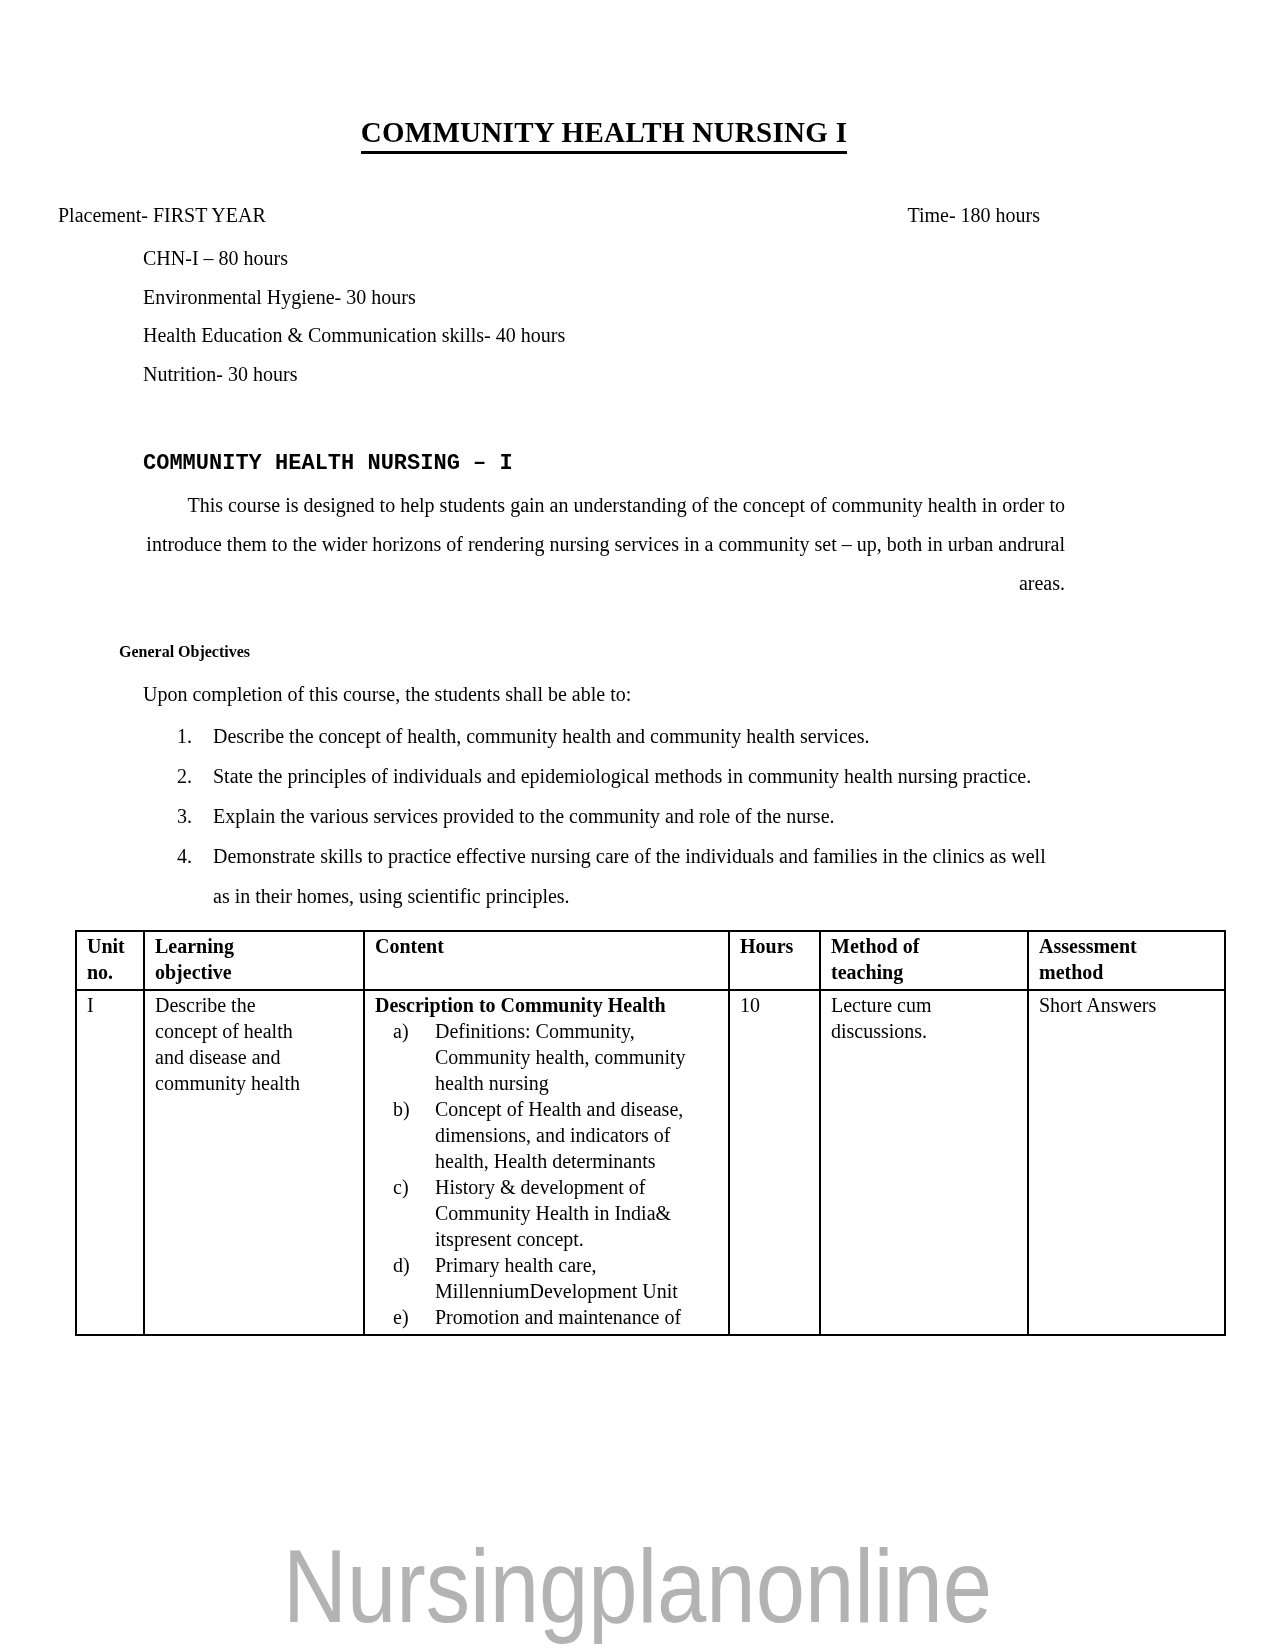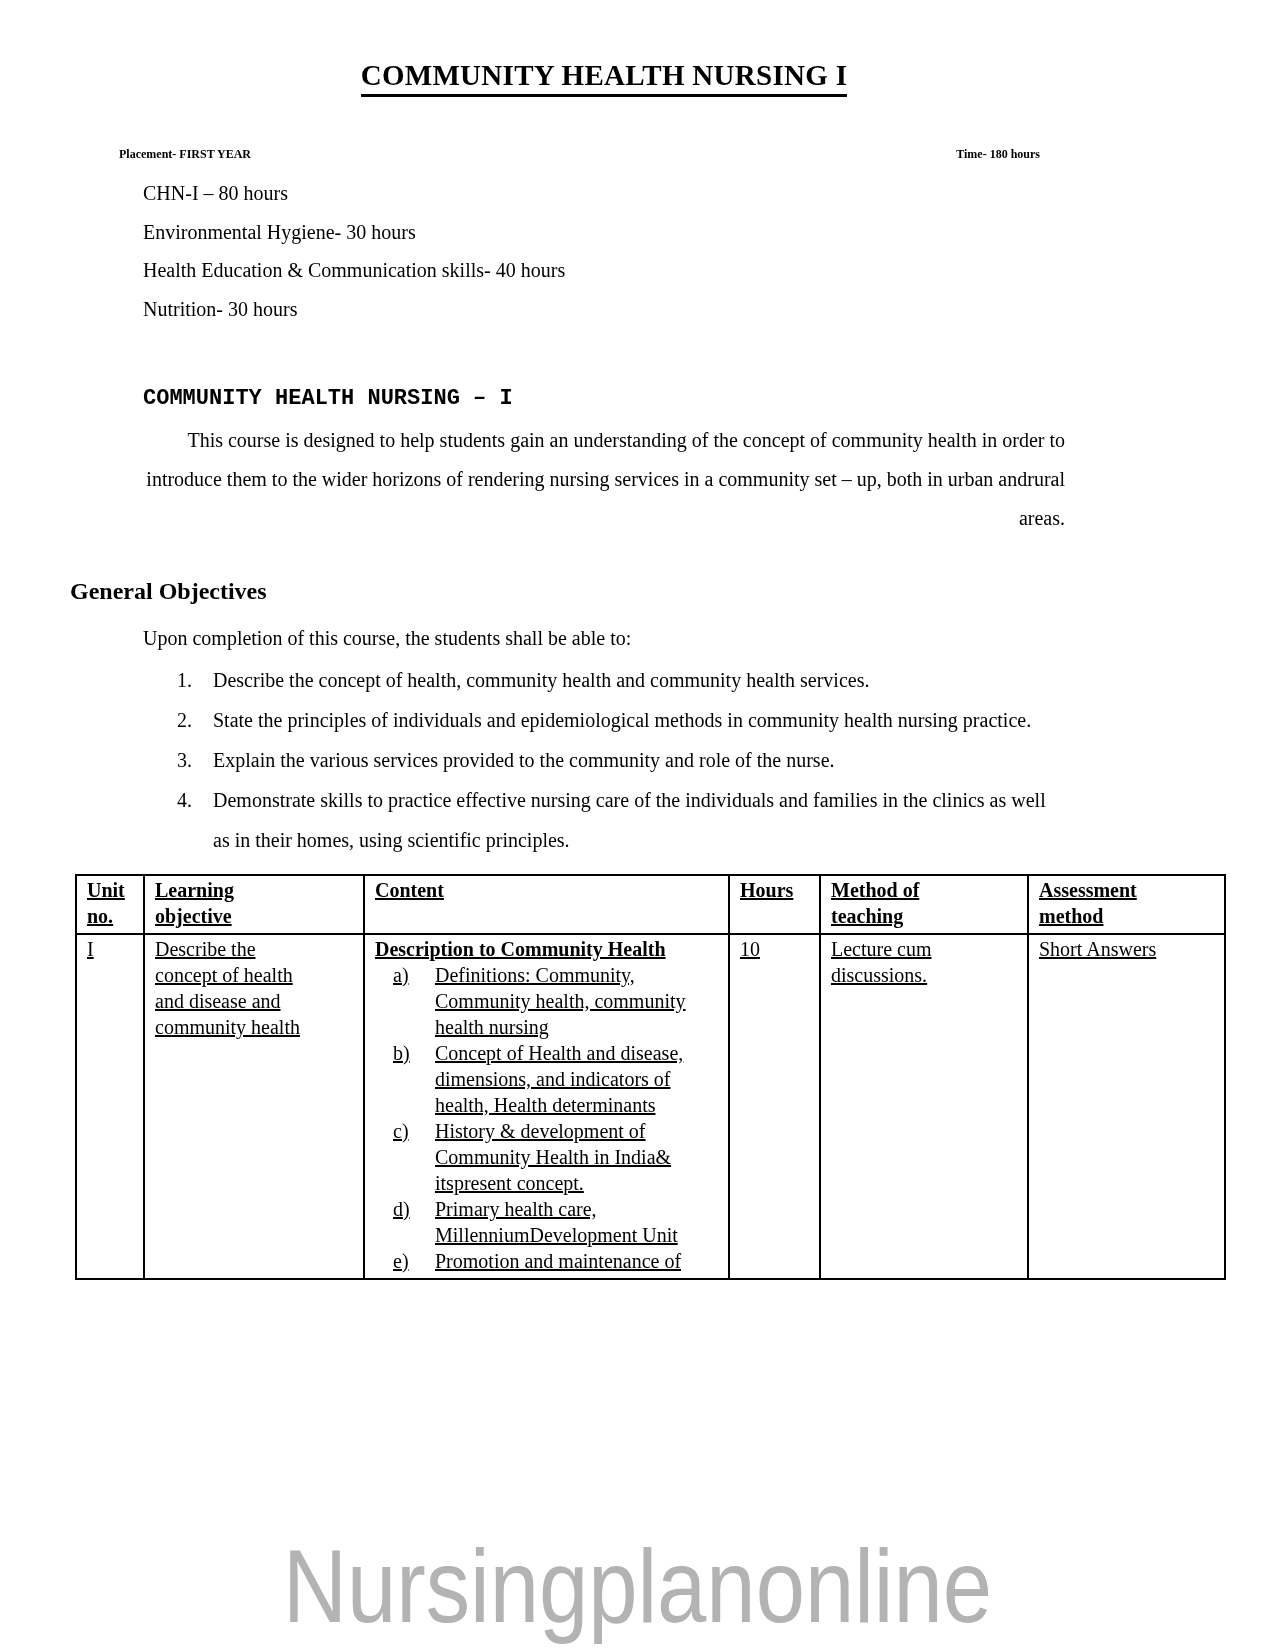--- a/index.html
+++ b/index.html
@@ -3,43 +3,43 @@
 <meta charset="utf-8">
 <style>
   * { margin:0; padding:0; box-sizing:border-box; }
   html,body { background:#e8e8e8; }
   .page {
     width:1275px; height:1650px; background:#ffffff; position:relative;
     overflow:hidden; margin:0 auto; color:#000;
     font-family:"Liberation Serif","DejaVu Serif",serif;
     font-size:20px;
   }
-  .title-wrap { padding-top:59px; margin:0 210px 0 143px; text-align:center; }
+  .title-wrap { padding-top:116px; margin:0 210px 0 143px; text-align:center; }
   .doc-title {
     font-size:29px; font-weight:bold; letter-spacing:0.3px;
     border-bottom:3px solid #000; padding-bottom:2px;
     display:inline-block;
   }
   .meta-row {
-    margin:50px 235px 0 119px; display:flex; justify-content:space-between;
-    font-weight:bold; font-size:12px;
+    margin:50px 235px 0 58px; display:flex; justify-content:space-between;
+    font-weight:normal; font-size:20px;
   }
   .hours-list { margin:12px 235px 0 143px; line-height:38.5px; }
   .section-heading { margin:58px 210px 0 143px; font-size:22px; font-weight:bold;font-family:Liberation Mono, monospace; }
   .sub-heading { margin:18px 210px 0 143px; font-size:20px; font-weight:bold; }
   .para { margin:10px 210px 0 143px; line-height:39px;text-align:right; }
-  .go-heading { margin:40px 210px 0 70px; font-size:24px; font-weight:bold; }
+  .go-heading { margin:40px 210px 0 119px; font-size:16px; font-weight:bold; }
   .intro { margin:14px 210px 0 143px; line-height:39px; }
   .objectives { margin:2px 210px 0 143px; line-height:40px; }
   .obj { display:flex; }
   .obj-num { margin-left:34px; width:36px; flex-shrink:0; }
   .obj-text { flex:1; }
   table.syllabus {
     margin:14px 51px 0 75px; width:1149px; border-collapse:collapse;
-    font-size:20px; table-layout:fixed;text-decoration:underline;
+    font-size:20px; table-layout:fixed;
   }
   table.syllabus th, table.syllabus td {
     border:2px solid #000; vertical-align:top; text-align:left;
     padding:1px 10px 4px 10px; line-height:26px; overflow:hidden;
   }
   table.syllabus th { font-weight:bold; white-space:pre-line; }
   .col-unit { width:68px; } .col-lo { width:220px; } .col-content { width:365px; }
   .col-hours { width:91px; } .col-method { width:208px; } .col-assess { width:197px; }
   .lo-cell { white-space:pre-line; }
   .content-heading { font-weight:bold; }

